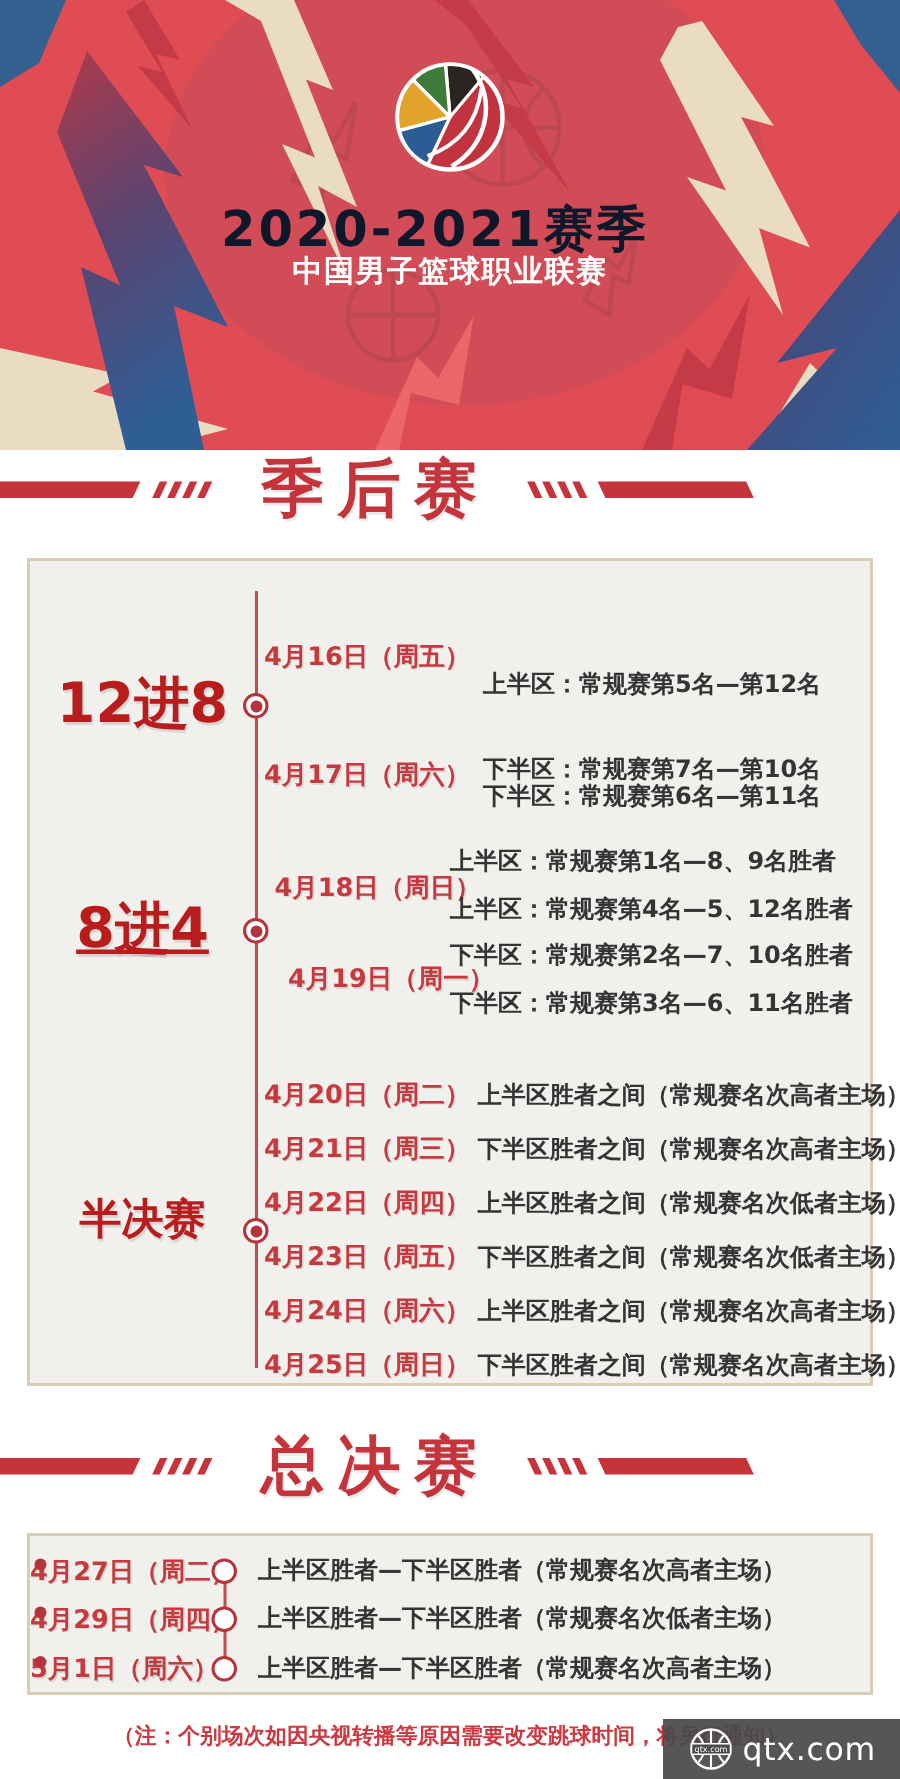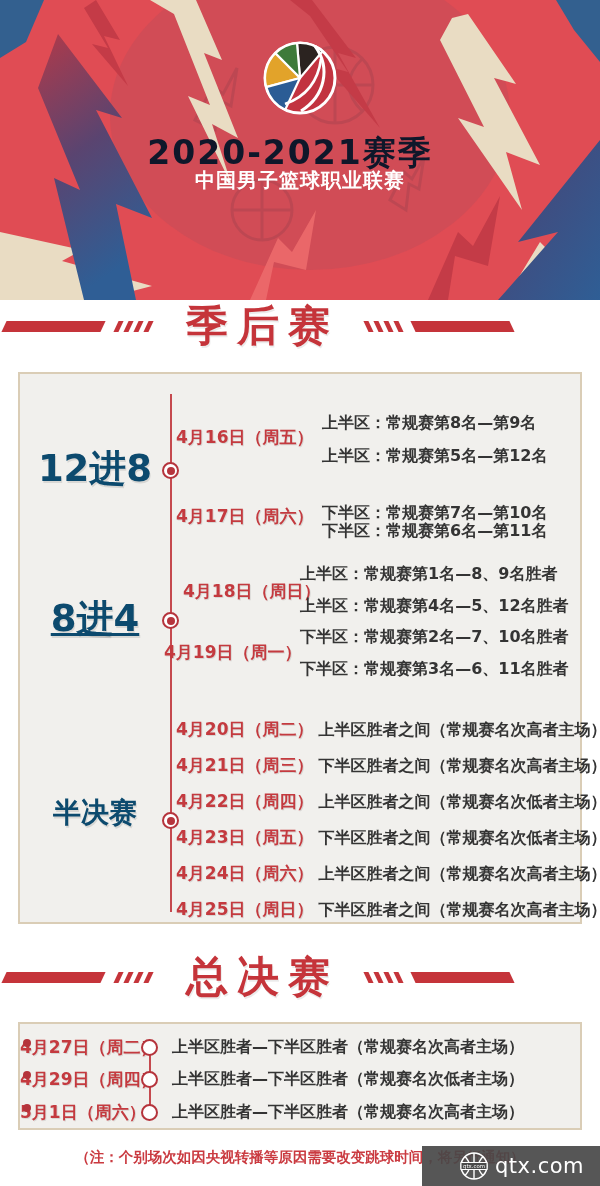--- a/index.html
+++ b/index.html
@@ -12,58 +12,58 @@
   .header{position:absolute;left:0;top:0;width:600px;height:300px;background:#E04C54;overflow:hidden;}
   .header svg.bg{position:absolute;left:0;top:0;}
   .logo{position:absolute;left:0;top:40px;width:600px;text-align:center;}
   .logo-text{
     margin-top:-6px;color:#fff;font-weight:800;font-style:italic;font-size:20px;letter-spacing:2px;
     text-shadow:-1px -1px 0 #4d4d4d,1px -1px 0 #4d4d4d,-1px 1px 0 #4d4d4d,1px 1px 0 #4d4d4d,2px 2px 0 #4d4d4d;
   }
   .season-title{position:absolute;left:0;top:131px;width:532px;text-align:center;color:#0f172a;font-size:33px;font-weight:800;letter-spacing:2px;margin-left:24px;}
   .league-title{position:absolute;left:0;top:167px;width:600px;text-align:center;color:#fff;font-size:20px;font-weight:800;letter-spacing:1px;}
   
-  .band{position:absolute;left:12px;width:492px;height:50px;display:flex;align-items:center;}
+  .band{position:absolute;left:0;width:492px;height:50px;display:flex;align-items:center;}
   .band .bar{flex:1;height:11px;background:#C5343A;}
   .band .bar.l{transform:skewX(-25deg);margin-left:-8px;}
   .band .bar.r{transform:skewX(25deg);margin-right:-8px;}
   .stripes{display:flex;margin:0 10px;}
   .stripes span{width:5px;height:11px;background:#C5343A;margin:0 2.5px;}
   .stripes.l span{transform:skewX(-25deg);}
   .stripes.r span{transform:skewX(25deg);}
   .band-title{
     color:#C5343A;font-size:42px;font-weight:900;letter-spacing:9px;padding:0 14px 0 23px;
     white-space:nowrap;text-shadow:1px 2px 0 rgba(0,0,0,.08);
   }
   
   .sched-box{position:absolute;background:#F1F0ED;border:2px solid #DACDB6;box-sizing:border-box;}
   .playoff-box{left:18px;top:372px;width:564px;height:552px;}
   .finals-box{left:18px;top:1022px;width:564px;height:108px;}
   .timeline{position:absolute;left:150px;top:20px;width:2px;height:518px;background:#C5494E;}
   .f-line{position:absolute;left:129px;top:22px;width:2px;height:66px;background:#C5494E;}
   .stage{
-    position:absolute;left:6px;width:138px;text-align:center;color:#0c4a6e;font-weight:900;
+    position:absolute;left:6px;width:138px;text-align:center;color:#b91c1c;font-weight:900;
     text-shadow:1px 2px 0 rgba(0,0,0,.1);white-space:nowrap;
   }
   .dot{position:absolute;width:17px;height:17px;border:2px solid #B5343C;border-radius:50%;background:#fff;box-sizing:border-box;}
   .dot::after{content:"";position:absolute;left:2.5px;top:2.5px;width:8px;height:8px;border-radius:50%;background:#B5343C;}
   .p-date{position:absolute;color:#C43A3F;font-size:17px;font-weight:800;white-space:nowrap;text-shadow:1px 1px 0 rgba(0,0,0,.1);}
   .p-desc{position:absolute;color:#343434;font-size:16px;font-weight:700;white-space:nowrap;}
   .sf-row{position:absolute;left:156px;white-space:nowrap;}
   .sf-row .p-date,.sf-row .p-desc{position:static;}
   .sf-row .p-desc{margin-left:5px;}
   .f-row{position:absolute;left:0;width:560px;white-space:nowrap;display:flex;align-items:center;}
   .f-row .f-date{width:114px;text-align:right;color:#C43A3F;font-size:17px;font-weight:800;text-shadow:1px 1px 0 rgba(0,0,0,.1);}
   .f-row .dot{position:static;flex:0 0 17px;margin-left:7px;}
   .f-row .f-desc{margin-left:14px;color:#343434;font-size:16px;font-weight:700;}
   
   .footnote{position:absolute;left:0;top:1148px;width:600px;text-align:center;color:#CA3A40;font-size:14.5px;font-weight:700;}
   .watermark{
     position:absolute;right:0;bottom:0;width:158px;height:40px;background:rgba(72,72,72,.92);
-    display:flex;align-items:center;justify-content:center;gap:5px;color:#fff;padding-left:20px;
+    display:flex;align-items:center;justify-content:center;gap:5px;color:#fff;
   }
   .watermark .wm-text{font-size:21px;letter-spacing:.5px;}
 </style>
 </head>
 <body>
 
 <div class="poster">
 
   <div class="header">
     <svg class="bg" width="600" height="300" viewBox="0 0 600 300">
@@ -142,33 +142,32 @@
       </div>
     <div class="bar r"></div>
   </div>
 
   <div class="sched-box playoff-box">
     <div class="timeline"></div>
 
     <div class="stage" style="top:70px;font-size:37px;">12进8</div>
     <div class="dot" style="left:142px;top:88px;"></div>
     <div class="p-date" style="left:156px;top:52px;">4月16日（周五）</div>
-    <div class="p-desc" style="left:302px;top:39px;">上半区：常规赛第8名—第9名</div>
     <div class="p-desc" style="left:302px;top:72px;">上半区：常规赛第5名—第12名</div>
     <div class="p-date" style="left:156px;top:131px;">4月17日（周六）</div>
     <div class="p-desc" style="left:302px;top:129px;">下半区：常规赛第7名—第10名</div>
     <div class="p-desc" style="left:302px;top:147px;">下半区：常规赛第6名—第11名</div>
 
     <div class="stage" style="top:220px;font-size:37px;text-decoration:underline;">8进4</div>
     <div class="dot" style="left:142px;top:238px;"></div>
     <div class="p-desc" style="left:280px;top:190px;">上半区：常规赛第1名—8、9名胜者</div>
     <div class="p-date" style="left:163px;top:206px;">4月18日（周日）</div>
     <div class="p-desc" style="left:280px;top:222px;">上半区：常规赛第4名—5、12名胜者</div>
     <div class="p-desc" style="left:280px;top:253px;">下半区：常规赛第2名—7、10名胜者</div>
-    <div class="p-date" style="left:144px;top:267px;">4月19日（周一）</div>
+    <div class="p-date" style="left:172px;top:267px;">4月19日（周一）</div>
     <div class="p-desc" style="left:280px;top:285px;">下半区：常规赛第3名—6、11名胜者</div>
 
     <div class="stage" style="top:420px;font-size:28px;">半决赛</div>
     <div class="dot" style="left:142px;top:438px;"></div>
     <div class="sf-row" style="top:344px;">
       <span class="p-date">4月20日（周二）</span><span class="p-desc">上半区胜者之间（常规赛名次高者主场）</span>
     </div>
     <div class="sf-row" style="top:380px;">
       <span class="p-date">4月21日（周三）</span><span class="p-desc">下半区胜者之间（常规赛名次高者主场）</span>
     </div>

